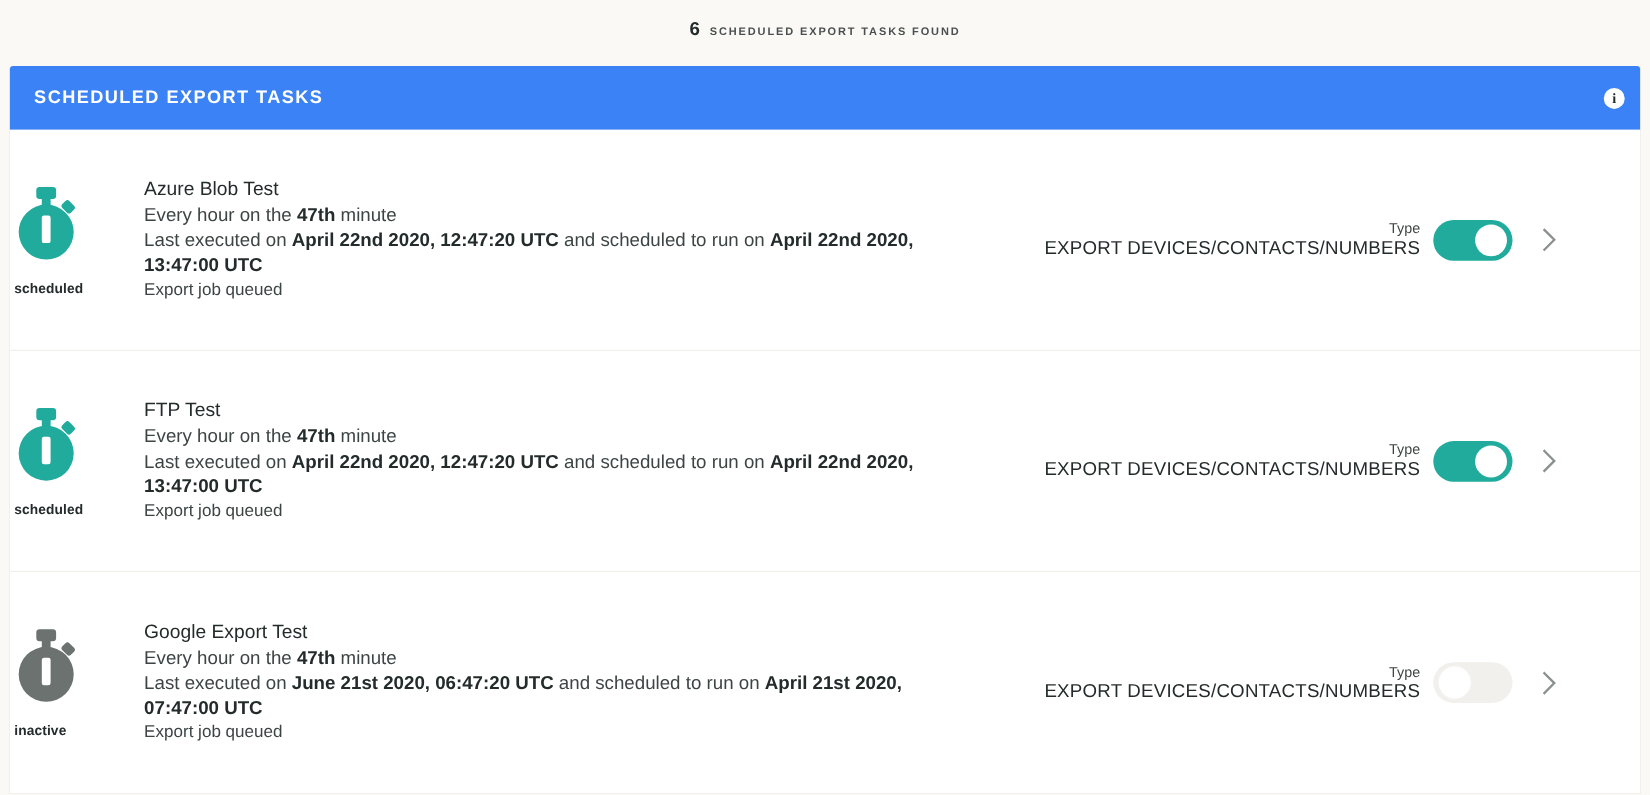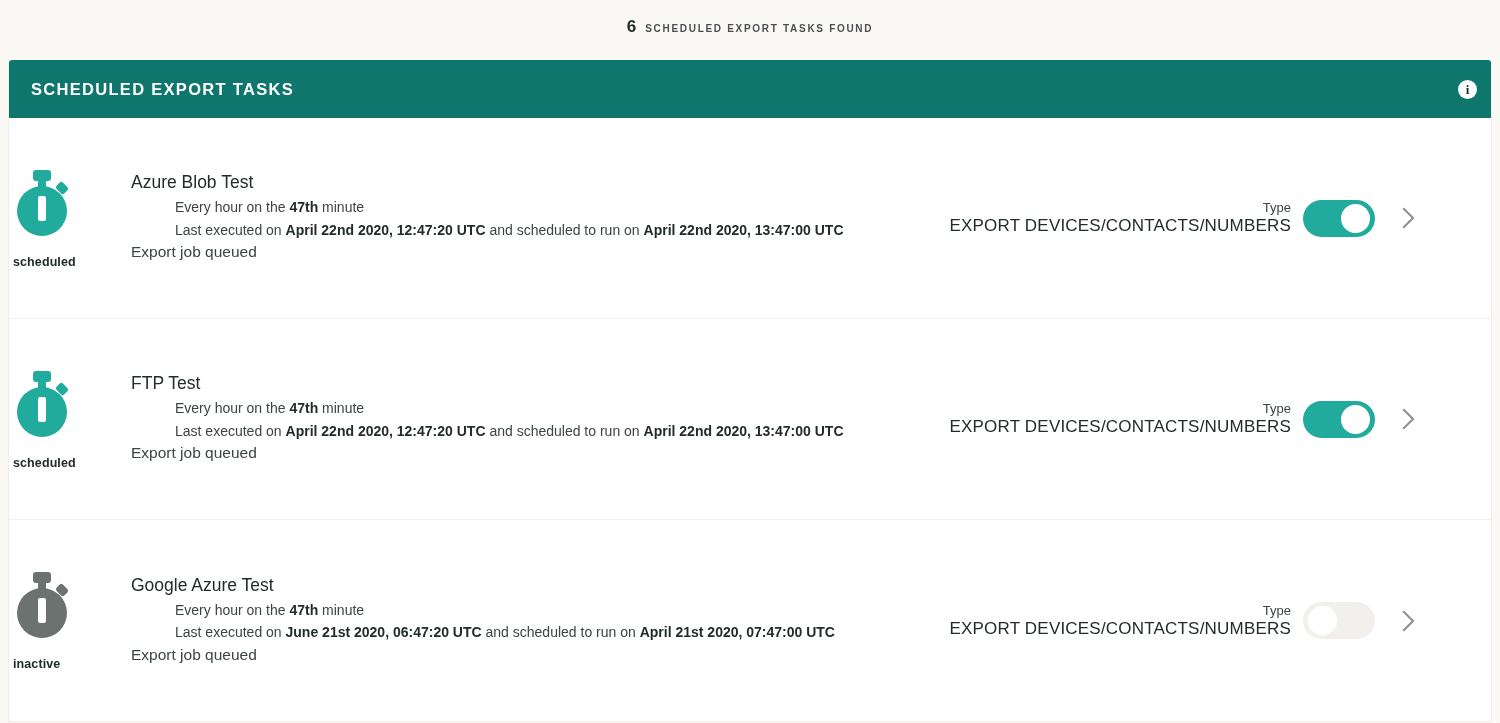--- a/index.html
+++ b/index.html
@@ -28,21 +28,21 @@
 
   
   .card {
     position: absolute; left: 8px; top: 60px; width: 1484px;
     background: #ffffff;
     border: 1px solid #efeee9;
     border-top: none;
     border-radius: 3px 3px 0 0;
   }
   .card-header {
-    background: #0f766e;
+    background: #3b82f6;
     height: 58px;
     display: flex; align-items: center; justify-content: space-between;
     padding: 0 14px 0 22px;
     border-radius: 3px 3px 0 0;
   }
   .card-title {
     color: #ffffff; font-size: 16.5px; font-weight: bold;
     letter-spacing: 1.3px; text-transform: uppercase;
   }
   .info-icon {
@@ -74,21 +74,21 @@
     margin-top: 5px; font-size: 12.5px; font-weight: bold; color: #242b2b;
     letter-spacing: 0.1px;
   }
 
   .info-cell { flex: 1 1 auto; min-width: 0; padding-right: 20px; max-width: 740px; }
   .task-name {
     font-size: 17.5px; font-weight: normal; color: #242b2b;
     margin-bottom: 3px; letter-spacing: 0px;
   }
   .task-line {
-    font-size: 14px; color: #3d4444; line-height: 22.5px; margin-left: 44px;
+    font-size: 17px; color: #3d4444; line-height: 22.5px;
   }
   .task-line b { font-weight: bold; color: #242b2b; }
   .task-status { font-size: 15.5px; color: #3d4444; line-height: 22.5px; }
 
   .type-cell {
     flex: 0 0 auto; width: 420px;
     display: flex; flex-direction: column; align-items: flex-end; justify-content: center;
     text-align: center;
   }
   .type-label { font-size: 13px; color: #3d4444; line-height: 15px; margin-bottom: 1px; }
@@ -203,21 +203,21 @@
             <svg class="stopwatch" width="58" height="70" viewBox="0 0 58 70">
               <rect x="20" y="2" width="18" height="11" rx="3" fill="#6b7270"></rect>
               <rect x="25" y="10" width="8" height="12" fill="#6b7270"></rect>
               <rect x="43.5" y="15.5" width="11" height="9" rx="2.5" fill="#6b7270" transform="rotate(45 49 20)"></rect>
               <circle cx="29" cy="43" r="25" fill="#6b7270"></circle>
               <rect x="25" y="28" width="8" height="25" rx="2" fill="#ffffff"></rect>
             </svg>
             <div class="icon-label">inactive</div>
           </div>
           <div class="info-cell">
-            <div class="task-name">Google Azure Test</div>
+            <div class="task-name">Google Export Test</div>
             <div class="task-line">Every hour on the <b>47th</b> minute</div>
             <div class="task-line">Last executed on <b>June 21st 2020, 06:47:20 UTC</b> and scheduled to run on <b>April 21st 2020, 07:47:00 UTC</b></div>
             <div class="task-status">Export job queued</div>
           </div>
           <div class="type-cell">
             <div class="type-label">Type</div>
             <div class="type-value">Export Devices/Contacts/Numbers</div>
           </div>
           <div class="toggle-cell">
             <span class="toggle off">

